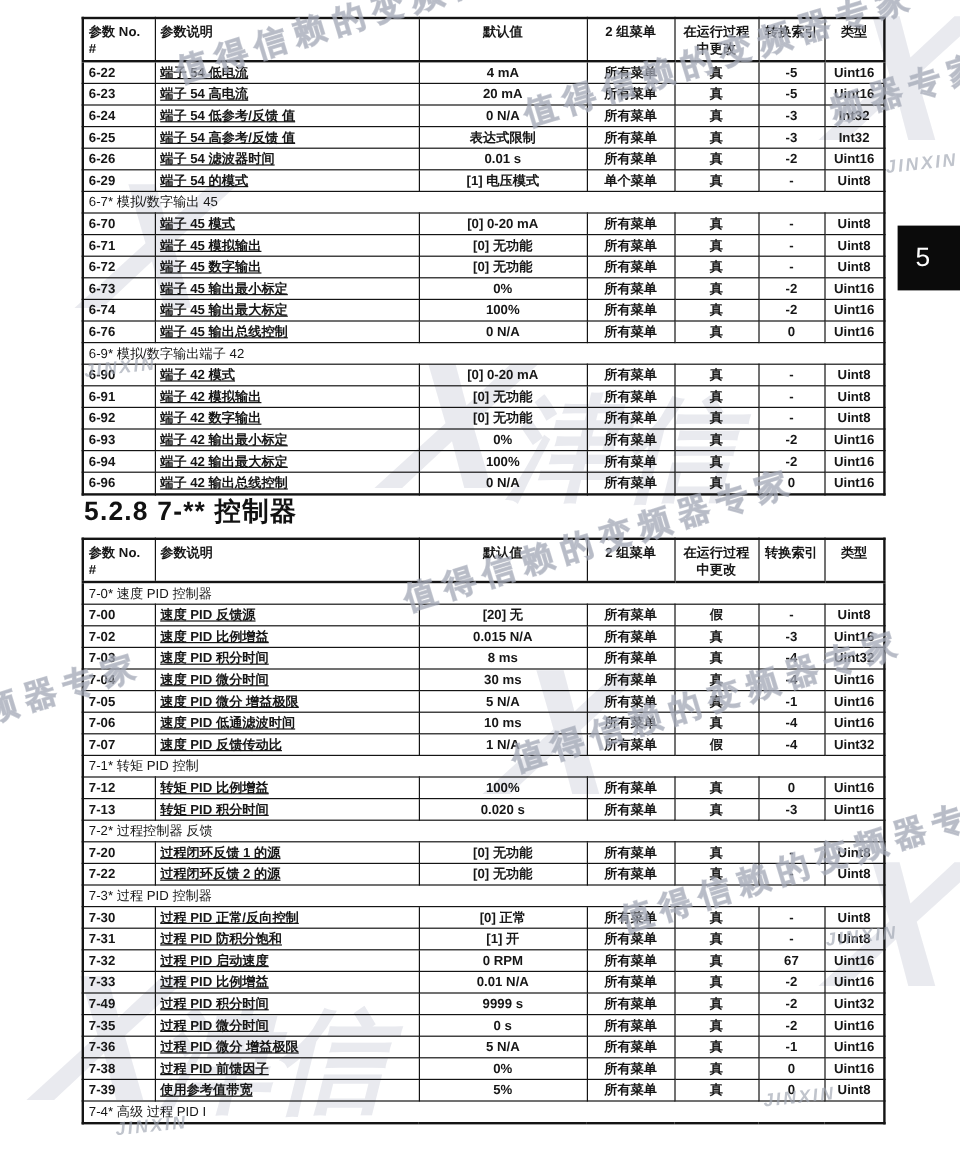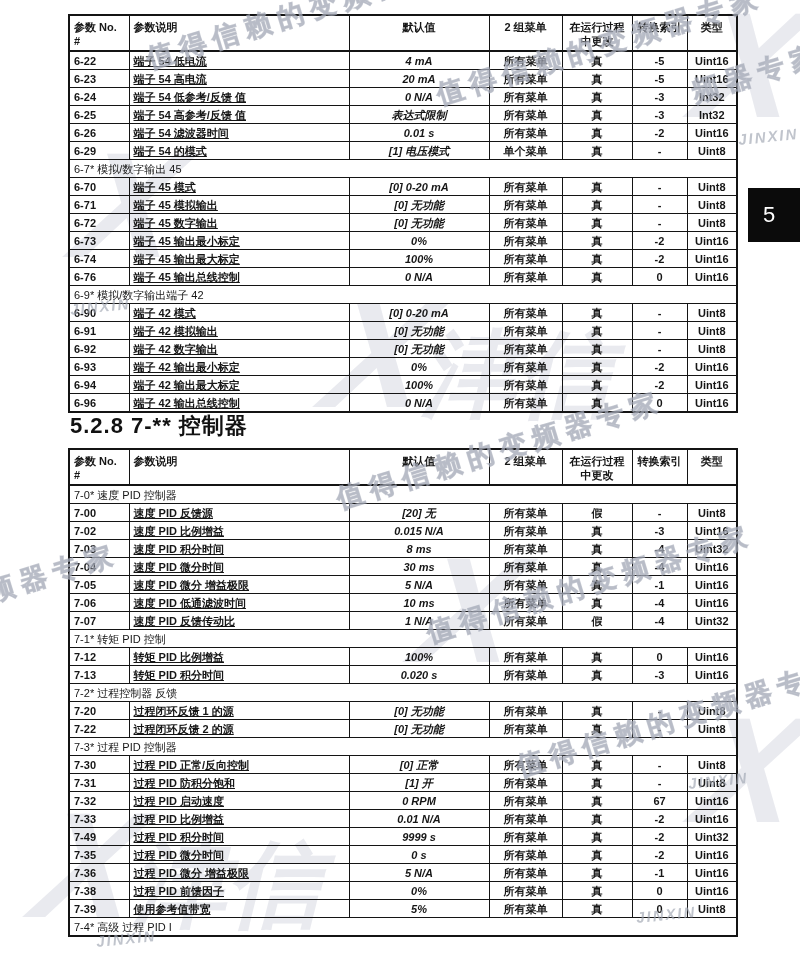--- a/index.html
+++ b/index.html
@@ -39,21 +39,21 @@
     border-bottom:2px solid #141414;color:#161616;
   }
   th.center{text-align:center;}
   td{
     font-size:11px;font-weight:bold;color:#161616;
     padding:1px 4px;line-height:14px;height:15px;
     overflow:hidden;white-space:nowrap;
   }
   td.c0{text-align:left;}
   td.c1{text-align:left;text-decoration:underline;}
-  td.c2{text-align:center;font-style:italic;}
+  td.c2{text-align:center;}
   td.c3{text-align:center;}
   td.c4{text-align:center;}
   td.c5{text-align:center;}
   td.c6{text-align:center;}
   td.sec{text-align:left;font-weight:normal;}
   col.w0{width:60px;}col.w1{width:220px;}col.w2{width:140px;}
   col.w3{width:73px;}col.w4{width:70px;}col.w5{width:55px;}col.w6{width:50px;}
   
   .heading{
     position:absolute;left:70px;top:411px;z-index:5;

